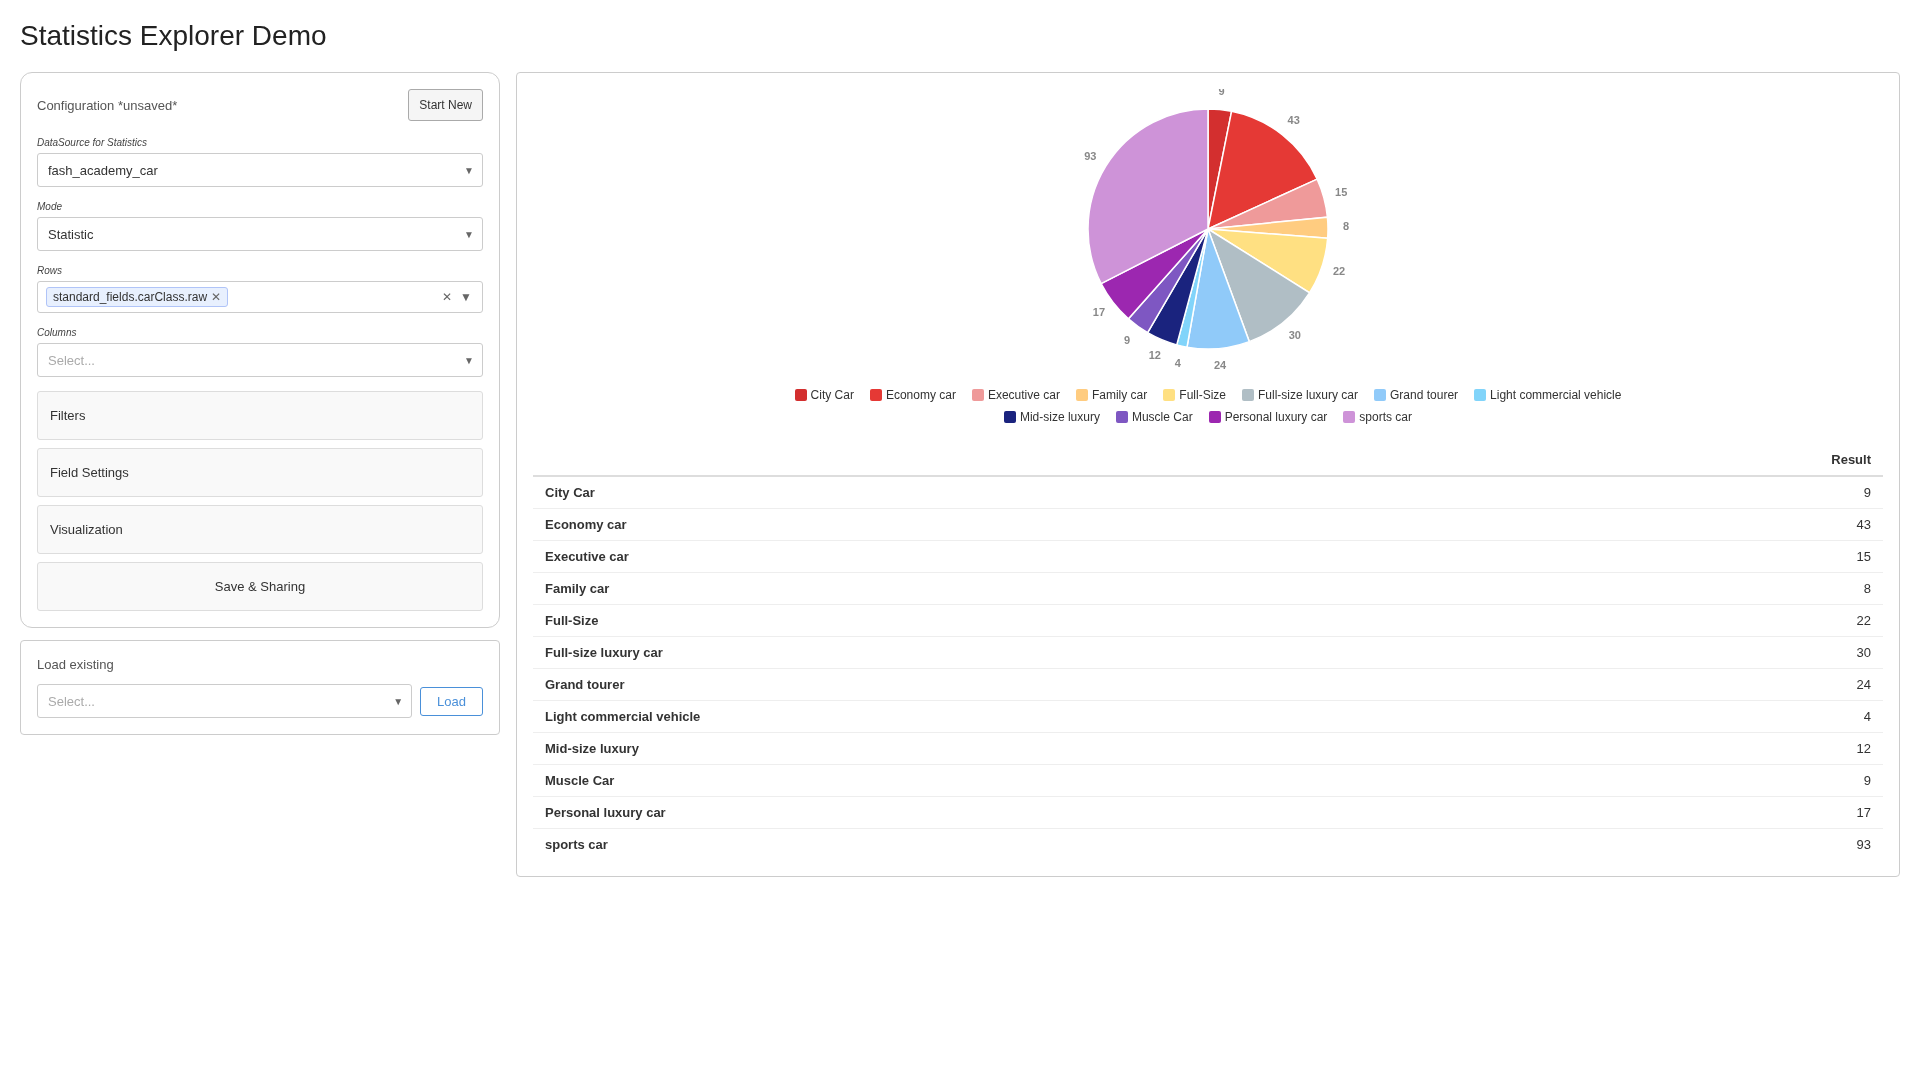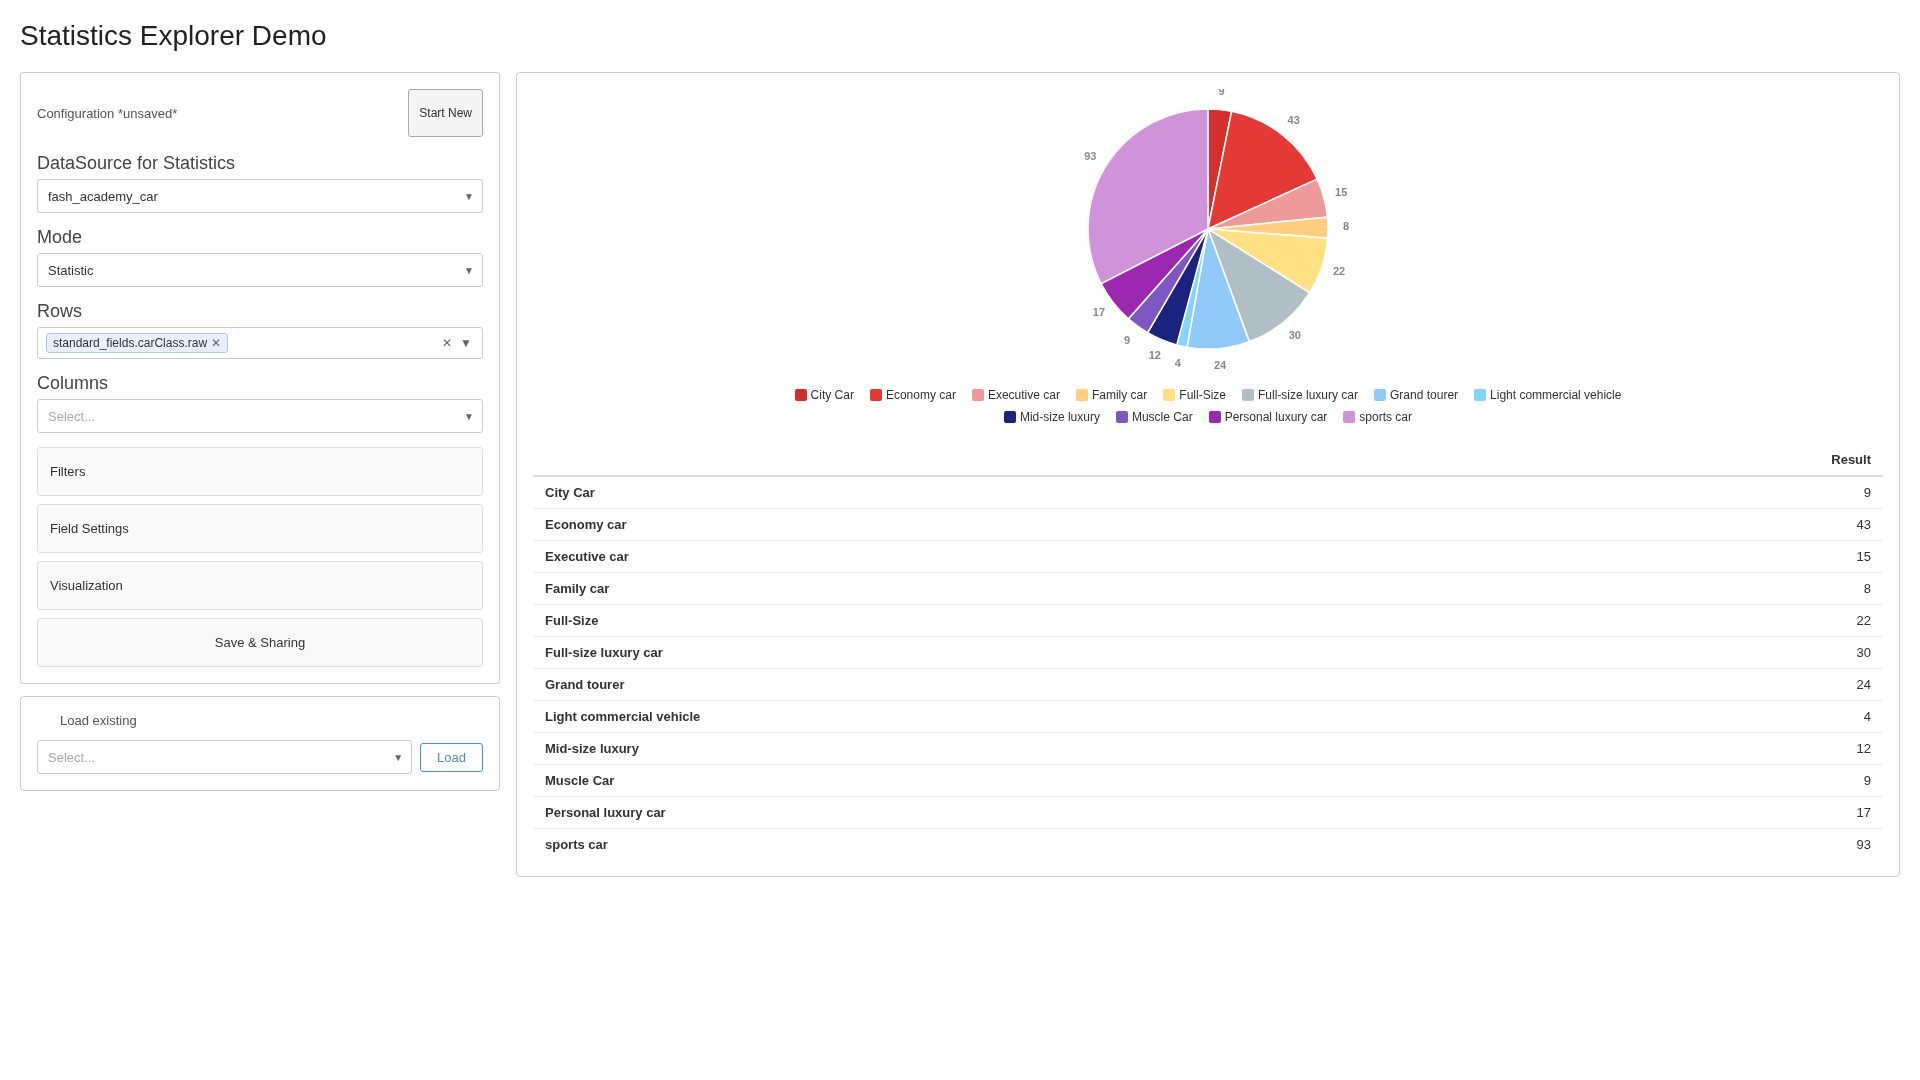--- a/index.html
+++ b/index.html
@@ -9,46 +9,46 @@
     
     h1 { font-size: 28px; font-weight: normal; margin-bottom: 20px; color: #222; }
     
     .main-layout { display: flex; gap: 16px; }
     
     
     .left-panel { width: 480px; min-width: 480px; }
     
     .config-box {
       border: 1px solid #ccc;
-      border-radius: 3px;
+      border-radius: 12px;
       padding: 16px;
       margin-bottom: 12px;
     }
     
     .config-header {
       display: flex;
       justify-content: space-between;
       align-items: center;
       margin-bottom: 16px;
     }
     
     .config-title { font-size: 13px; color: #555; }
     
     .btn-start-new {
-      padding: 16px 10px;
+      padding: 8px 10px;
       border: 1px solid #aaa;
       background: #f5f5f5;
       border-radius: 3px;
       font-size: 12px;
       cursor: pointer;
       color: #333;
     }
     
     .form-group { margin-bottom: 14px; }
-    .form-label { font-size: 18px; color: #444; margin-bottom: 5px; display: block; }
+    .form-label { font-size: 10px; color: #444; margin-bottom: 5px; display: block; font-style: italic; }
     
     .select-wrapper {
       position: relative;
       border: 1px solid #ccc;
       border-radius: 3px;
       background: #fff;
     }
     
     .select-display {
       padding: 6px 30px 6px 10px;
@@ -127,21 +127,21 @@
       color: #333;
       margin-bottom: 8px;
     }
     
     
     .load-box {
       border: 1px solid #ccc;
       border-radius: 4px;
       padding: 16px;
     }
-    .load-title { font-size: 13px; color: #555; margin-bottom: 12px; margin-left: 23px; }
+    .load-title { font-size: 13px; color: #555; margin-bottom: 12px; }
     
     .load-row { display: flex; gap: 8px; align-items: center; }
     
     .load-select-wrapper {
       flex: 1;
       position: relative;
       border: 1px solid #ccc;
       border-radius: 3px;
       background: #fff;
     }

